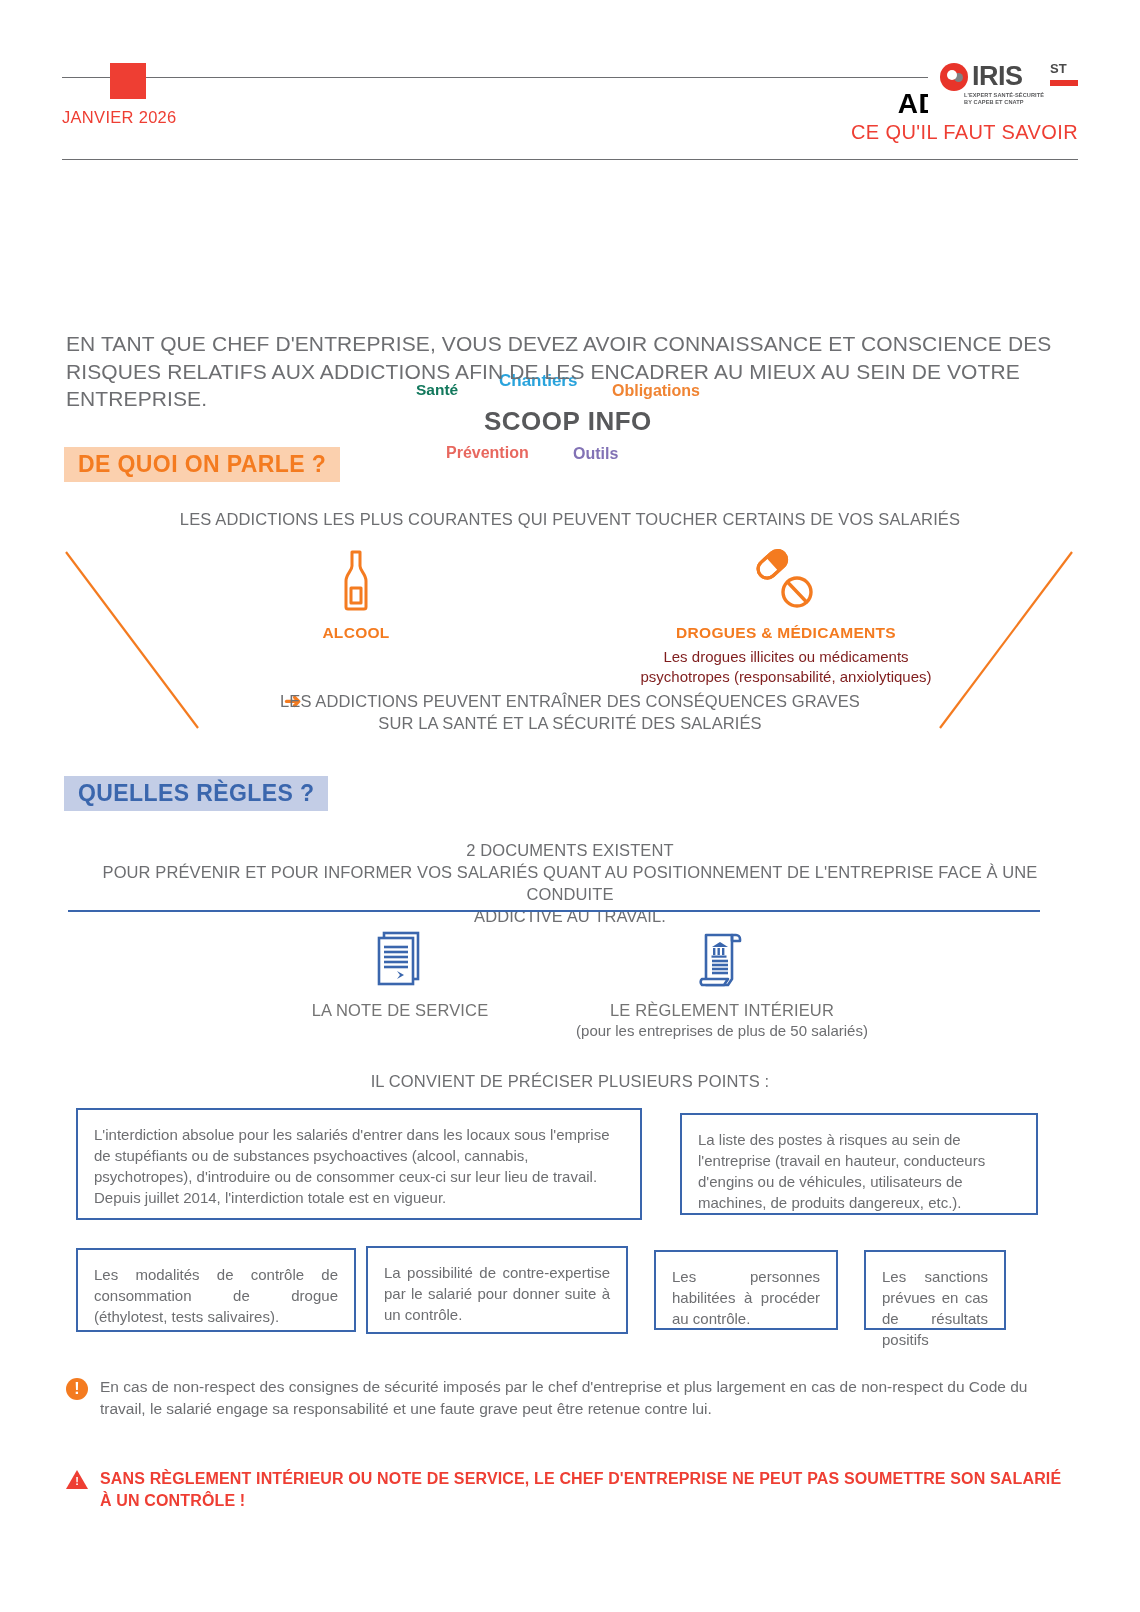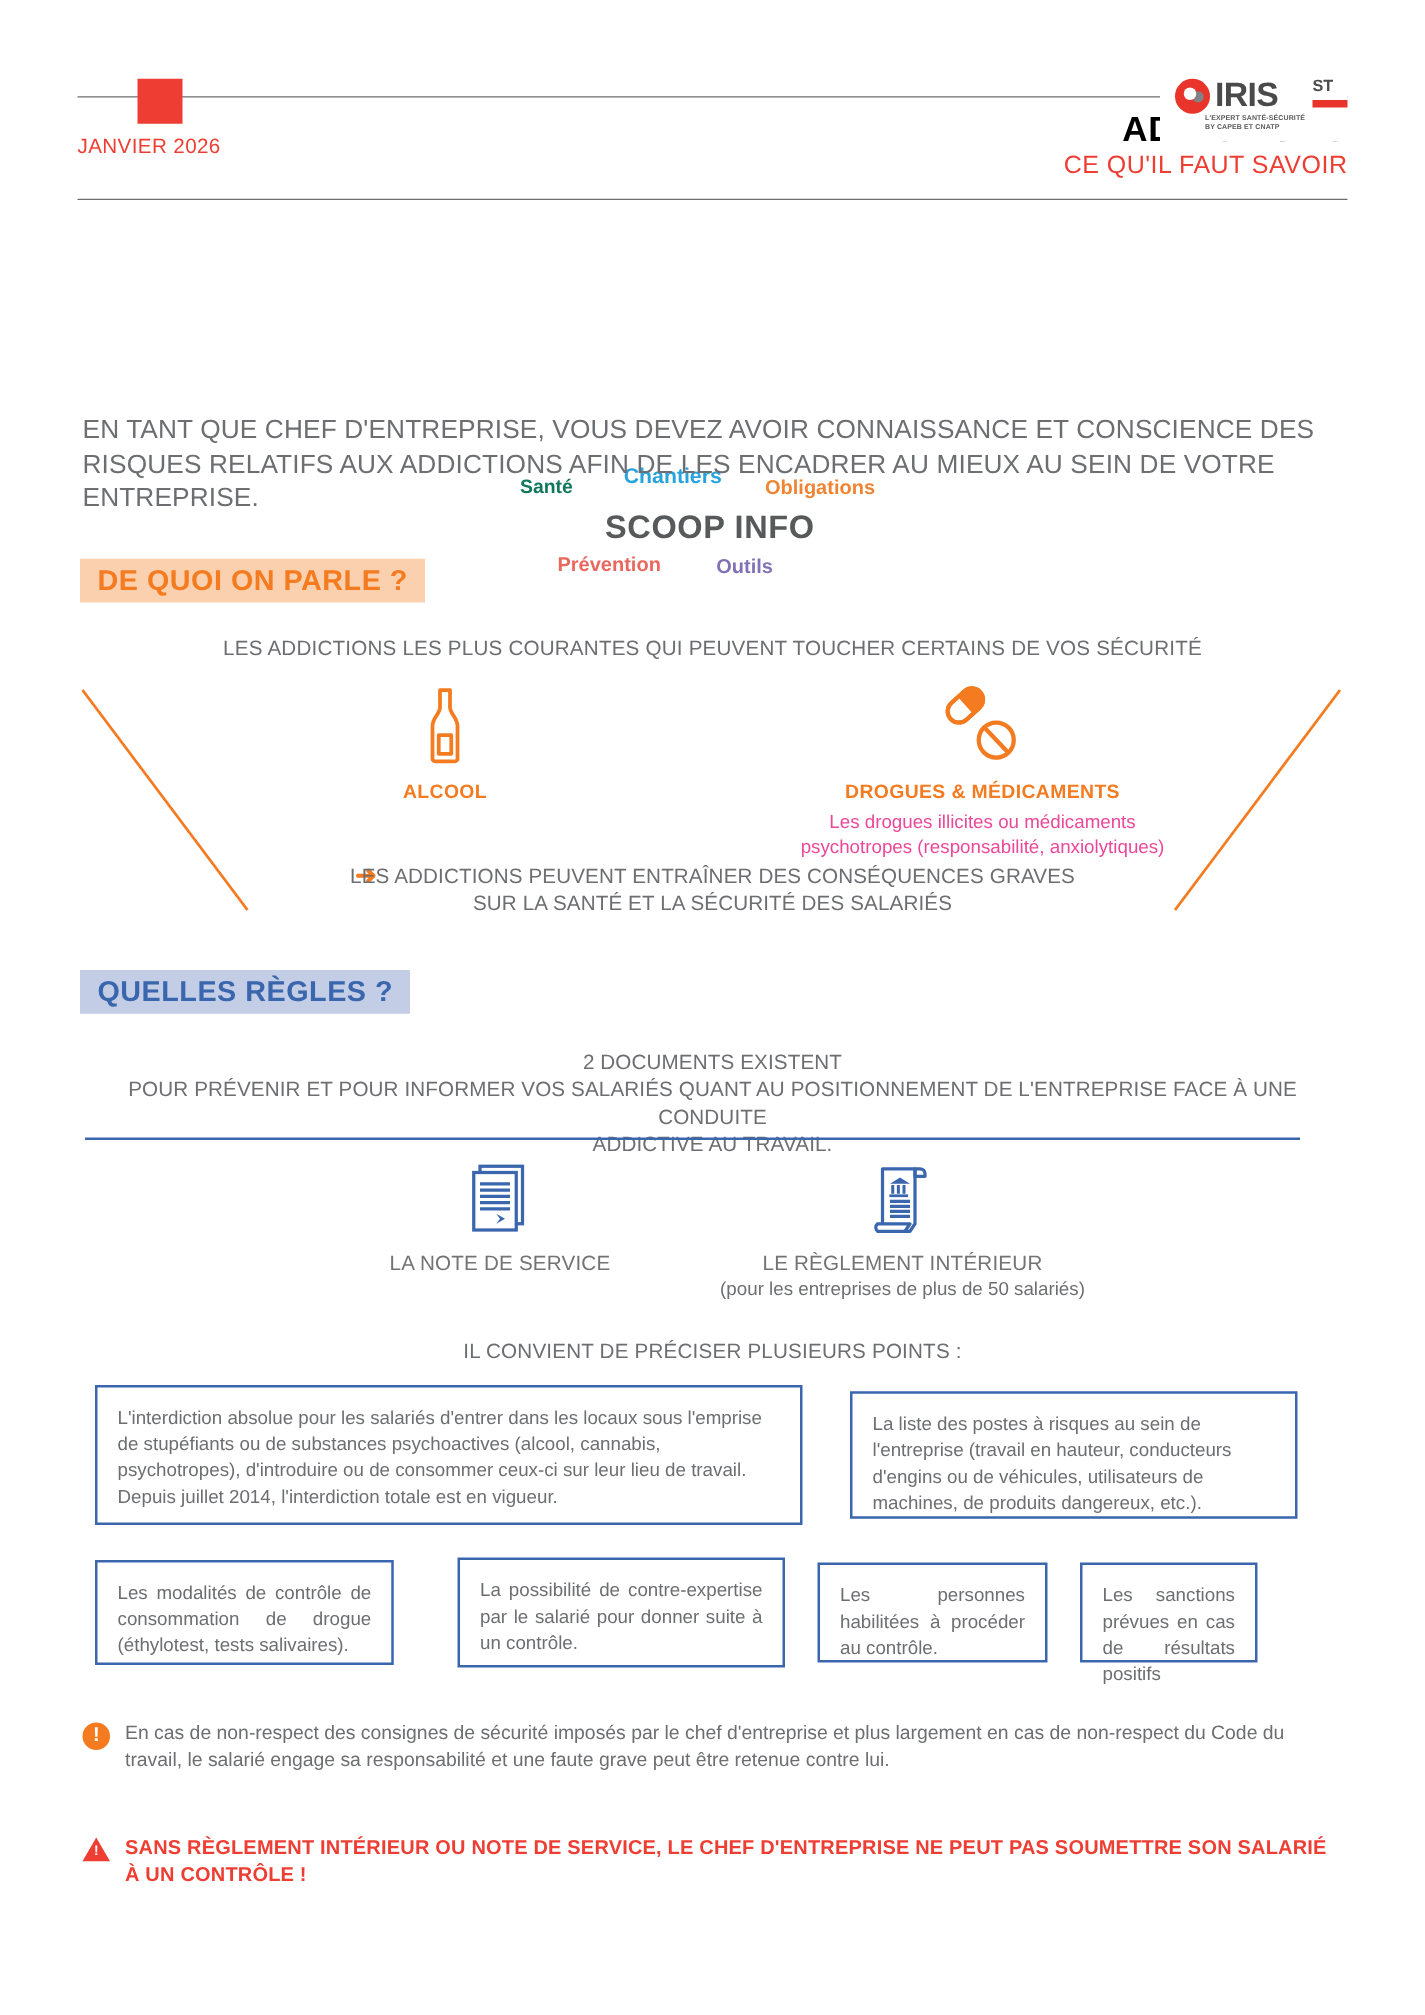--- a/index.html
+++ b/index.html
@@ -235,21 +235,21 @@
 
   .icon-caption {
     font-size: 15.5px;
     font-weight: bold;
     color: #f47b20;
     letter-spacing: 0.3px;
     margin-top: 8px;
   }
   .icon-sub {
     font-size: 15px;
-    color: #ec4899;
+    color: #7f1d1d;
     line-height: 20px;
     margin-top: 5px;
   }
 
   .conseq {
     position: absolute;
     left: 0; top: 690px;
     width: 1140px;
     text-align: center;
     font-size: 16.5px;
@@ -320,21 +320,21 @@
     background: #ffffff;
     color: #6d6e71;
     font-size: 15px;
     line-height: 21px;
     padding: 14px 16px;
   }
   .pbox.justify { text-align: justify; }
 
   .pbox-1 { left: 76px;  top: 1108px; width: 566px; height: 112px; }
   .pbox-2 { left: 680px; top: 1113px; width: 358px; height: 102px; }
-  .pbox-3 { left: 76px;  top: 1248px; width: 239px; height: 84px; }
+  .pbox-3 { left: 76px;  top: 1248px; width: 280px; height: 84px; }
   .pbox-4 { left: 366px; top: 1246px; width: 262px; height: 88px; }
   .pbox-5 { left: 654px; top: 1250px; width: 184px; height: 80px; }
   .pbox-6 { left: 864px; top: 1250px; width: 142px; height: 80px; }
 
   
   .note-orange {
     position: absolute;
     left: 66px; top: 1376px;
     width: 1000px;
     display: flex;
@@ -430,21 +430,21 @@
     <span class="scoop-word sc-oblig">Obligations</span>
     <span class="scoop-word sc-main">SCOOP INFO</span>
     <span class="scoop-word sc-prevention">Prévention</span>
     <span class="scoop-word sc-outils">Outils</span>
   </div>
 
   <div class="intro">EN TANT QUE CHEF D'ENTREPRISE, VOUS DEVEZ AVOIR CONNAISSANCE ET CONSCIENCE DES RISQUES RELATIFS AUX ADDICTIONS AFIN DE LES ENCADRER AU MIEUX AU SEIN DE VOTRE ENTREPRISE.</div>
 
   <div class="banner banner-orange">DE QUOI ON PARLE ?</div>
 
-  <div class="sec1-lead">LES ADDICTIONS LES PLUS COURANTES QUI PEUVENT TOUCHER CERTAINS DE VOS SÉCURITÉ</div>
+  <div class="sec1-lead">LES ADDICTIONS LES PLUS COURANTES QUI PEUVENT TOUCHER CERTAINS DE VOS SALARIÉS</div>
 
   <svg class="diag" style="left:0; top:540px; width:1140px; height:210px;" viewBox="0 0 1140 210">
     <line x1="66" y1="12" x2="198" y2="188"></line>
     <line x1="1072" y1="12" x2="940" y2="188"></line>
   </svg>
 
   <div class="icon-col col-alcool">
     <svg width="48" height="64" viewBox="0 0 48 64">
       <g fill="none" stroke="#f47b20" stroke-width="3" stroke-linejoin="round" stroke-linecap="round">
         <path d="M20 4 h8 v14 c0 5 6 8 6 15 v26 a2 2 0 0 1 -2 2 h-16 a2 2 0 0 1 -2 -2 v-26 c0 -7 6 -10 6 -15 z"></path>

